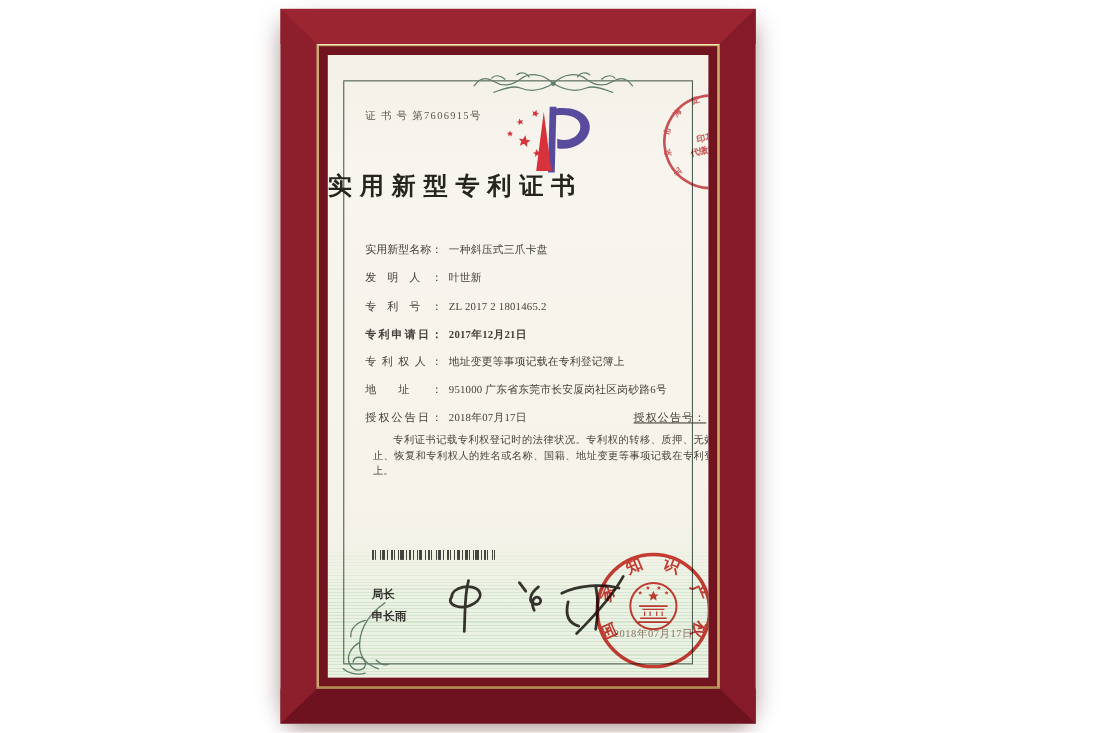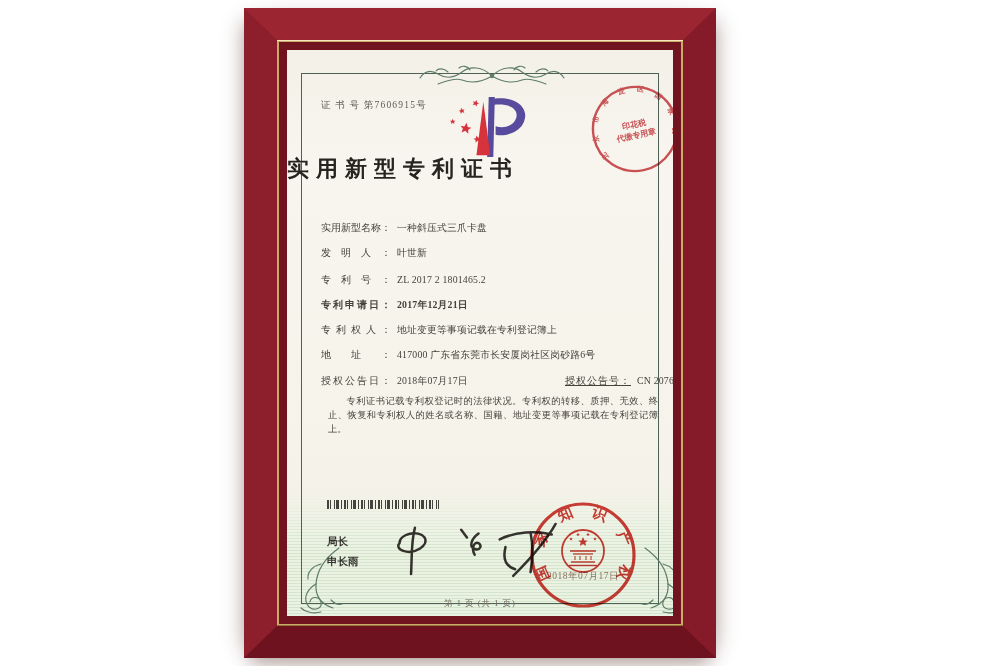--- a/index.html
+++ b/index.html
@@ -3,21 +3,21 @@
 <meta charset="utf-8">
 <style>
   html,body{margin:0;padding:0;}
   body{
     width:1000px;height:666px;overflow:hidden;background:#ffffff;
     font-family:"Liberation Serif","DejaVu Serif",serif;
     position:relative;
   }
   
   .frame{
-    position:absolute;left:244px;top:8px;width:472px;height:650px;
+    position:absolute;left:255px;top:8px;width:432px;height:650px;
     box-sizing:border-box;
     border-style:solid;
     border-width:32px 33px;
     border-color:#9b2531 #851b28 #6e1220 #8c1f2b;
     box-shadow:0 12px 18px -6px rgba(95,60,50,.45),
                14px 0 20px -12px rgba(95,60,50,.28),
                -14px 0 20px -12px rgba(95,60,50,.28),
                inset 0 0 0 1px rgba(60,5,12,.6);
   }
   .frame-gold{position:absolute;inset:0;background:#cbab67;
@@ -168,21 +168,21 @@
         <div class="field-row" style="top:223px;">
           <span class="lbl">专利号：</span><span class="val">ZL 2017 2 1801465.2</span>
         </div>
         <div class="field-row" style="top:248px;font-weight:bold;">
           <span class="lbl">专利申请日：</span><span class="val">2017年12月21日</span>
         </div>
         <div class="field-row" style="top:273px;">
           <span class="lbl">专利权人：</span><span class="val">地址变更等事项记载在专利登记簿上</span>
         </div>
         <div class="field-row" style="top:298px;">
-          <span class="lbl">地址：</span><span class="val">417000 广东省东莞市长安厦岗社区岗砂路6号</span>
+          <span class="lbl">地址：</span><span class="val">951000 广东省东莞市长安厦岗社区岗砂路6号</span>
         </div>
         <div class="field-row" style="top:324px;width:376px;">
           <span class="lbl">授权公告日：</span><span class="val">2018年07月17日</span>
           <span class="grant-col">
             <span class="lbl2">授权公告号：</span><span class="val">CN 207615686 U</span>
           </span>
         </div>
 
         <div class="body-text">
           <p>专利证书记载专利权登记时的法律状况。专利权的转移、质押、无效、终止、恢复和专利权人的姓名或名称、国籍、地址变更等事项记载在专利登记簿上。</p>
@@ -231,18 +231,17 @@
               <use href="#sp2" stroke="none" transform="translate(12,-12) scale(.2)"></use>
               <path d="M-13,0 L13,0" fill="none" stroke-width="1.6"></path>
               <path d="M-10,3 H10" fill="none" stroke-width="1.3"></path>
               <path d="M-8,5 V9 M-3,5 V9 M3,5 V9 M8,5 V9" fill="none" stroke-width="1.1"></path>
               <path d="M-12,11 H12" fill="none" stroke-width="1.5"></path>
               <path d="M-14,14.5 H14" fill="none" stroke-width="1.5"></path>
             </g>
           </svg>
         </div>
 
-        <div class="page-footer">第 1 页 (共 1 页)</div>
 
       </div>
     </div>
   </div>
 </div>
 
 </body></html>

